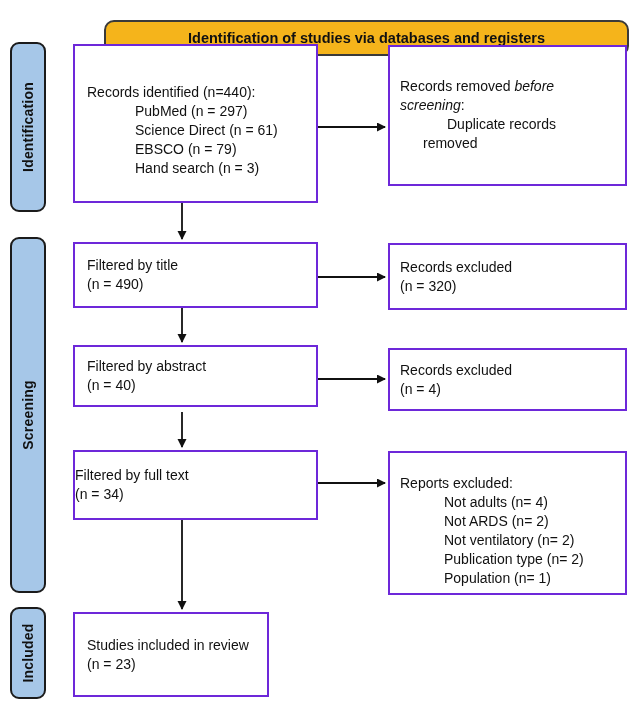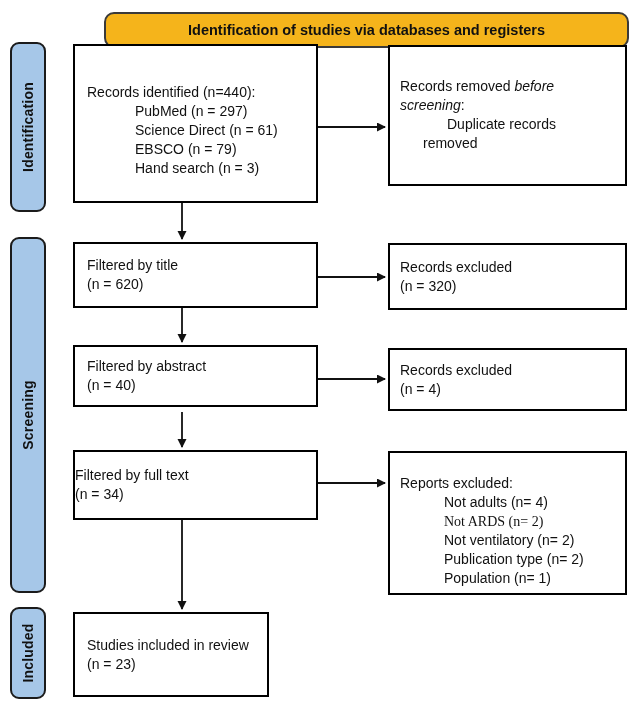--- a/index.html
+++ b/index.html
@@ -2,38 +2,38 @@
 <html style="--banner_bg: #f5b41b; --sidebar_bg: #a6c7e8;"><head>
 <meta charset="utf-8">
 <style>
   html,body{margin:0;padding:0;background:#ffffff;}
   .canvas{
     position:relative;width:640px;height:708px;background:#ffffff;
     font-family:"Liberation Sans","DejaVu Sans",sans-serif;color:#111;overflow:hidden;
   }
   .arrows{position:absolute;left:0;top:0;width:640px;height:708px;pointer-events:none;}
   .banner{
-    position:absolute;left:104px;top:12px;width:525px;height:36px;box-sizing:border-box;
+    position:absolute;left:104px;top:20px;width:525px;height:36px;box-sizing:border-box;
     background:var(--banner_bg,#f5b41b);border:2px solid #3a3a3a;border-radius:10px;
     display:flex;align-items:center;justify-content:center;
     font-weight:bold;font-size:14.5px;
   }
   .stage{
     position:absolute;width:36px;box-sizing:border-box;
     background:var(--sidebar_bg,#a6c7e8);border:2px solid #1b1b1b;border-radius:9px;
     display:flex;align-items:center;justify-content:center;
   }
   .stage .vtext{
     transform:rotate(-90deg);white-space:nowrap;font-weight:bold;font-size:14px;letter-spacing:.2px;
   }
   .stage-identification{left:10px;top:42px;height:170px;}
   .stage-screening{left:10px;top:237px;height:356px;}
   .stage-included{left:10px;top:607px;height:92px;}
   .box{
-    position:absolute;box-sizing:border-box;background:#fff;border:2px solid #000000;
+    position:absolute;box-sizing:border-box;background:#fff;border:2px solid #6d28d9;
     font-size:14px;line-height:19px;
   }
   .box .ln{white-space:nowrap;}
   .centered{display:flex;flex-direction:column;justify-content:center;}
   .box-records-identified{left:73px;top:44px;width:245px;height:159px;padding:37px 6px 0 12px;}
   .box-records-removed{left:388px;top:45px;width:239px;height:141px;padding:30px 6px 0 10px;}
   .box-filtered-title{left:73px;top:242px;width:245px;height:66px;padding-left:12px;}
   .box-records-excluded-title{left:388px;top:243px;width:239px;height:67px;padding-left:10px;}
   .box-filtered-abstract{left:73px;top:345px;width:245px;height:62px;padding-left:12px;}
   .box-records-excluded-abstract{left:388px;top:348px;width:239px;height:63px;padding-left:10px;}
@@ -85,21 +85,21 @@
     </div>
   <div class="box box-records-removed">
       <div class="ln" style="padding-left: 0px;"><span>Records removed </span><i>before</i><span></span></div>
       <div class="ln" style="padding-left: 0px;"><span></span><i>screening</i><span>:</span></div>
       <div class="ln" style="padding-left: 47px;"><span>Duplicate records</span></div>
       <div class="ln" style="padding-left: 23px;"><span>removed</span></div>
     </div>
 
   <div class="box centered box-filtered-title">
       <div class="ln" style="padding-left: 0px;"><span>Filtered by title</span></div>
-      <div class="ln" style="padding-left: 0px;"><span>(n = 620)</span></div>
+      <div class="ln" style="padding-left: 0px;"><span>(n = 490)</span></div>
     </div>
   <div class="box centered box-records-excluded-title">
       <div class="ln" style="padding-left: 0px;"><span>Records excluded</span></div>
       <div class="ln" style="padding-left: 0px;"><span>(n = 320)</span></div>
     </div>
 
   <div class="box centered box-filtered-abstract">
       <div class="ln" style="padding-left: 0px;"><span>Filtered by abstract</span></div>
       <div class="ln" style="padding-left: 0px;"><span>(n = 40)</span></div>
     </div>
@@ -108,21 +108,21 @@
       <div class="ln" style="padding-left: 0px;"><span>(n = 4)</span></div>
     </div>
 
   <div class="box centered box-filtered-fulltext">
       <div class="ln" style="padding-left: 0px;"><span>Filtered by full text</span></div>
       <div class="ln" style="padding-left: 0px;"><span>(n = 34)</span></div>
     </div>
   <div class="box box-reports-excluded">
       <div class="ln" style="padding-left: 0px;"><span>Reports excluded:</span></div>
       <div class="ln" style="padding-left: 44px;"><span>Not adults (n= 4)</span></div>
-      <div class="ln" style="padding-left: 44px; font-family: Liberation Serif, serif;"><span>Not ARDS (n= 2)</span></div>
+      <div class="ln" style="padding-left: 44px;"><span>Not ARDS (n= 2)</span></div>
       <div class="ln" style="padding-left: 44px;"><span>Not ventilatory (n= 2)</span></div>
       <div class="ln" style="padding-left: 44px;"><span>Publication type (n= 2)</span></div>
       <div class="ln" style="padding-left: 44px;"><span>Population (n= 1)</span></div>
     </div>
 
   <div class="box centered box-studies-included">
       <div class="ln" style="padding-left: 0px;"><span>Studies included in review</span></div>
       <div class="ln" style="padding-left: 0px;"><span>(n = 23)</span></div>
     </div>
 

